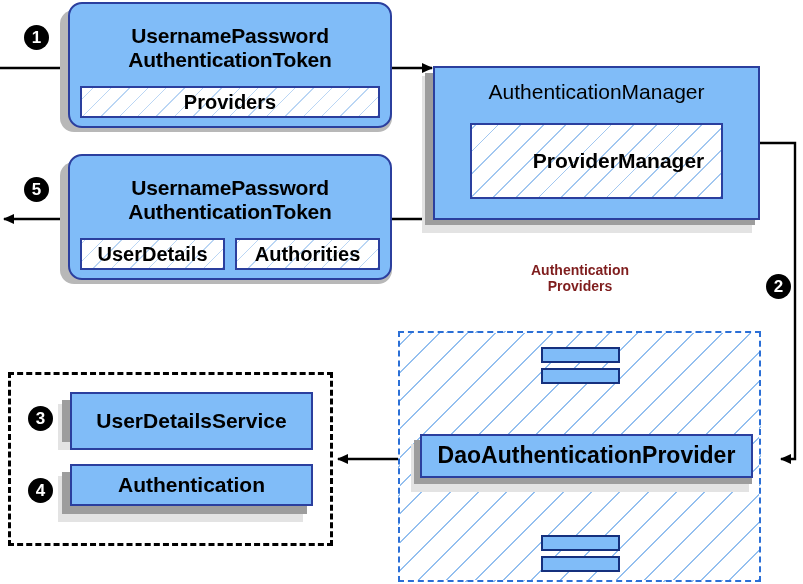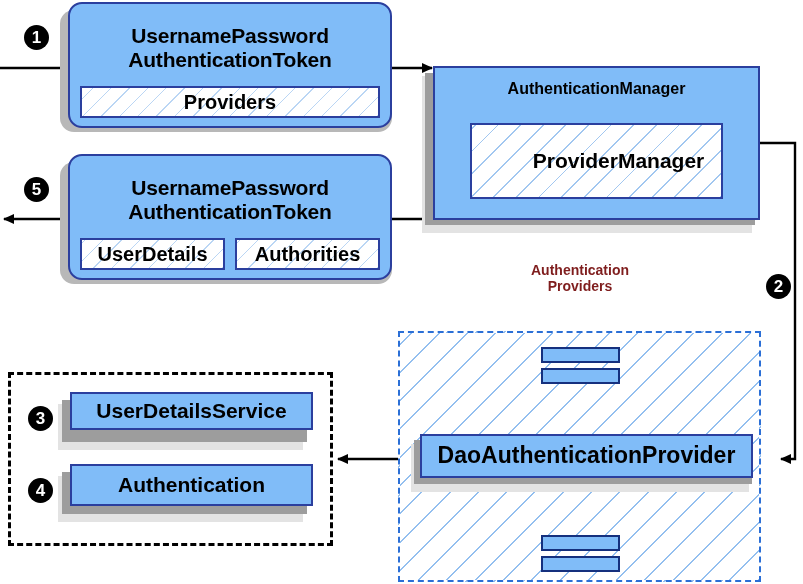--- a/index.html
+++ b/index.html
@@ -92,22 +92,22 @@
     color: #000;
   }
 
   
   .am-box {
     flex-direction: column;
     justify-content: flex-start;
     padding-top: 12px;
   }
   .am-title {
-    font-size: 16px;
-    font-weight: bold;
+    font-size: 21px;
+    font-weight: normal;
   }
   .am-inner {
     position: absolute;
     left: 35px;
     right: 35px;
     top: 55px;
     bottom: 19px;
     box-sizing: border-box;
     border: 2px solid #2b3f9e;
     background-color: #ffffff;
@@ -265,21 +265,21 @@
   <div class="shadow-a" style="left:414px; top:440px; width:338px; height:44px;"></div>
   <div class="node dao-box" style="left:420px; top:434px; width:333px; height:44px;text-align:center;">DaoAuthenticationProvider</div>
 
   <div class="mini-bar" style="left:541px; top:535px; width:79px; height:16px;"></div>
   <div class="mini-bar" style="left:541px; top:556px; width:79px; height:16px;"></div>
 
   <div class="dashed-group" style="left:8px; top:372px; width:325px; height:174px;"></div>
 
   <div class="shadow-b" style="left:58px; top:404px; width:245px; height:46px;"></div>
   <div class="shadow-a" style="left:62px; top:400px; width:245px; height:42px;"></div>
-  <div class="node plain-box" style="left:70px; top:392px; width:243px; height:38px;">UserDetailsService</div>
+  <div class="node plain-box" style="left:70px; top:392px; width:243px; height:58px;">UserDetailsService</div>
   <div class="badge" style="left:28px; top:406px;">3</div>
 
   <div class="shadow-b" style="left:58px; top:476px; width:245px; height:46px;"></div>
   <div class="shadow-a" style="left:62px; top:472px; width:245px; height:42px;"></div>
   <div class="node plain-box" style="left:70px; top:464px; width:243px; height:42px;">Authentication</div>
   <div class="badge" style="left:28px; top:478px;">4</div>
 
 </div>
 
 </body></html>

